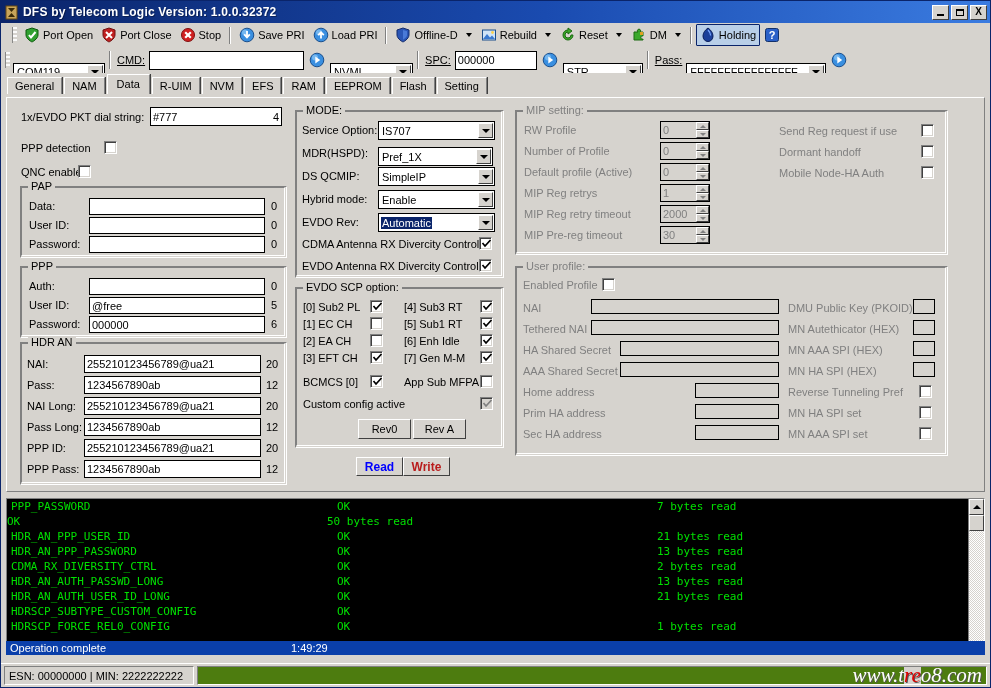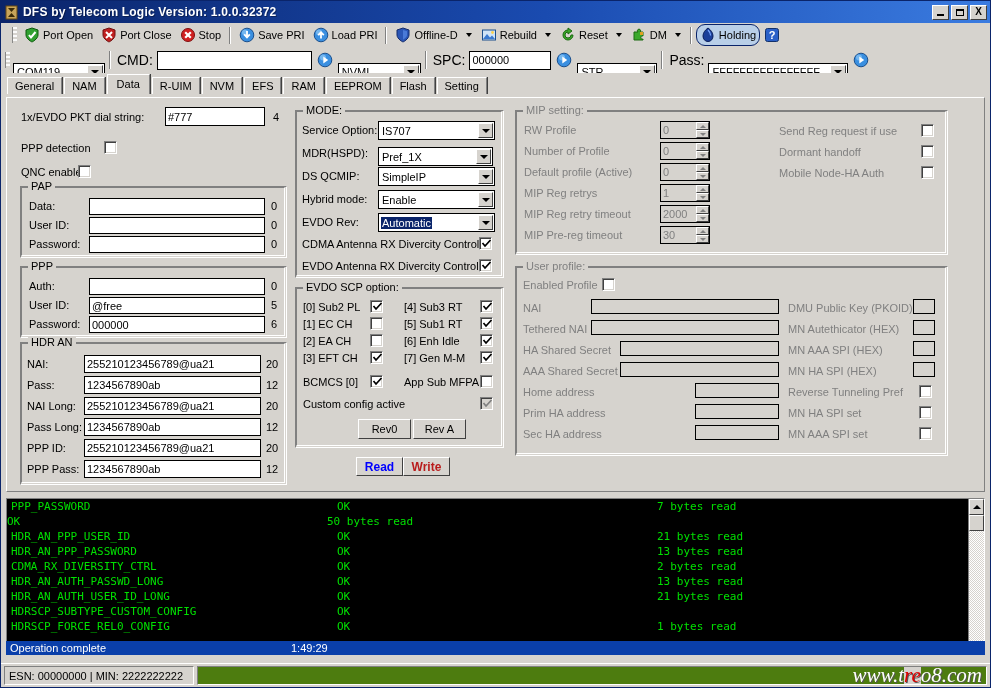--- a/index.html
+++ b/index.html
@@ -25,26 +25,26 @@
   
   .toolbar{height:24px;background:#d6d3ce;display:flex;align-items:center;padding:0 9px;box-sizing:border-box;}
   .grip{width:4px;height:16px;margin:0 3px 0 2px;
      background-image:linear-gradient(to bottom,#fff 50%,transparent 50%);background-size:2px 4px;
      border-left:1px solid #808080;opacity:.9;}
   .tbitem{display:flex;align-items:center;height:20px;padding:0 4px;white-space:nowrap;cursor:default;}
   .tbitem .lbl{margin-left:3px;font-size:11px;}
   .tbsep{width:1px;height:17px;background:#808080;border-right:1px solid #fff;margin:0 4px;}
   .caret{width:0;height:0;border-left:3px solid transparent;border-right:3px solid transparent;
     border-top:4px solid #000;margin:0 5px 0 4px;}
-  .tbitem.pressed{border:1px solid #0a246a;background:#b9cfe8;border-radius:9px;padding:0 3px;}
+  .tbitem.pressed{border:1px solid #0a246a;background:#b9cfe8;border-radius:1px;padding:0 3px;}
   .ico{width:16px;height:16px;display:block;}
 
   
   .row2{height:26px;background:#d6d3ce;display:flex;align-items:center;padding:0 2px;box-sizing:border-box;}
-  .lbl2{font-size:14px;margin:0 4px 0 2px;}
+  .lbl2{font-size:11px;margin:0 4px 0 2px;text-decoration:underline;}
   .combo{height:19px;background:#fff;border:1px solid #000;display:flex;align-items:center;box-sizing:border-box;margin-top:24px;}
   .combo .val{flex:1 1 auto;padding:0 3px;font-size:11px;overflow:hidden;white-space:nowrap;}
   .combo .arrow{width:16px;height:15px;margin:1px;background:#d6d3ce;
     border-top:1px solid #fff;border-left:1px solid #fff;border-right:1px solid #404040;border-bottom:1px solid #404040;
     display:flex;align-items:center;justify-content:center;box-sizing:border-box;flex:0 0 auto;}
   .arrow i{width:0;height:0;border-left:4px solid transparent;border-right:4px solid transparent;border-top:4px solid #000;display:block;}
   .txt{height:19px;background:#fff;border:1px solid #000;box-sizing:border-box;display:flex;align-items:center;
     padding:0 2px;font-size:11px;overflow:hidden;white-space:nowrap;}
   .vsep{width:1px;height:18px;background:#808080;border-right:1px solid #fff;margin:0 4px;}
 
@@ -366,21 +366,21 @@
     <span class="tab">EFS</span>
     <span class="tab">RAM</span>
     <span class="tab">EEPROM</span>
     <span class="tab">Flash</span>
     <span class="tab">Setting</span>
   </div>
 
   <div class="clientarea panelbox" style="height:393px;top:96px;">
 
     <span class="lab" style="left:14px;top:13px">1x/EVDO PKT dial string:</span>
-    <span class="fld" style="left:158px;top:9px;width:100px;height:19px">#777</span>
+    <span class="fld" style="left:143px;top:9px;width:132px;height:19px">#777</span>
     <span class="cnt" style="left:266px;top:13px">4</span>
 
     <span class="lab" style="left:14px;top:44px">PPP detection</span>
     <span class="chk" style="left:97px;top:43px"></span>
 
     <span class="lab" style="left:14px;top:68px">QNC enabled</span>
     <span class="chk" style="left:71px;top:67px"></span>
 
     <div class="grp" style="left:13px;top:88px;width:267px;height:72px">
       <span class="cap">PAP</span>

